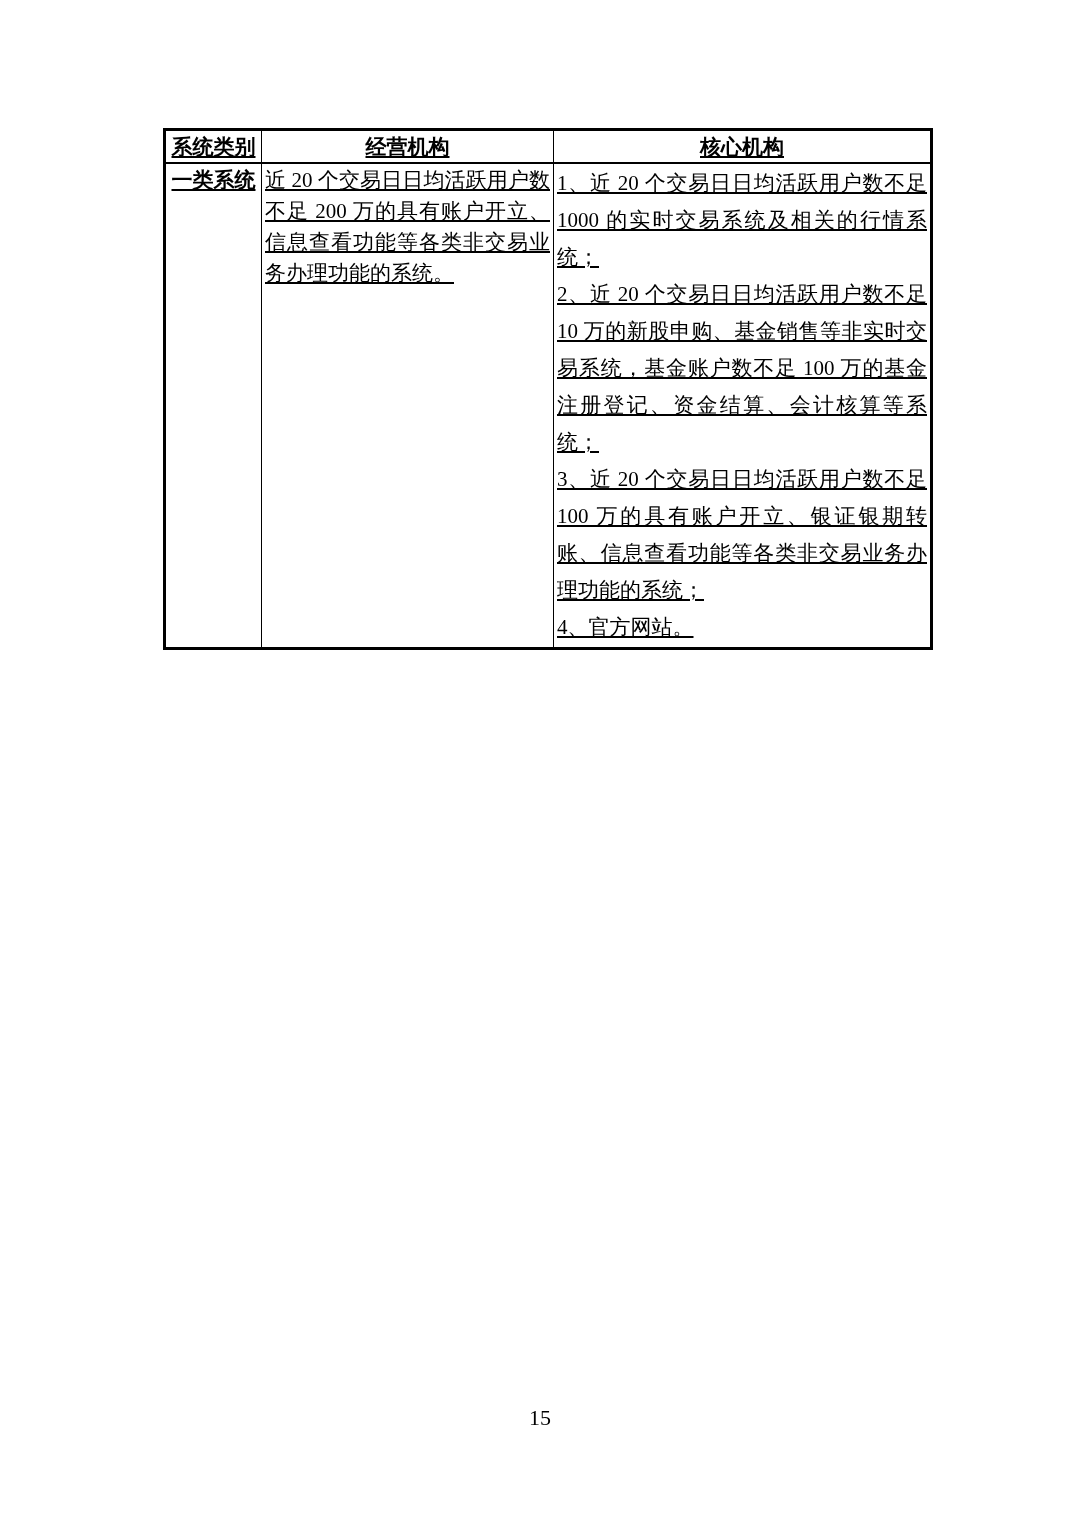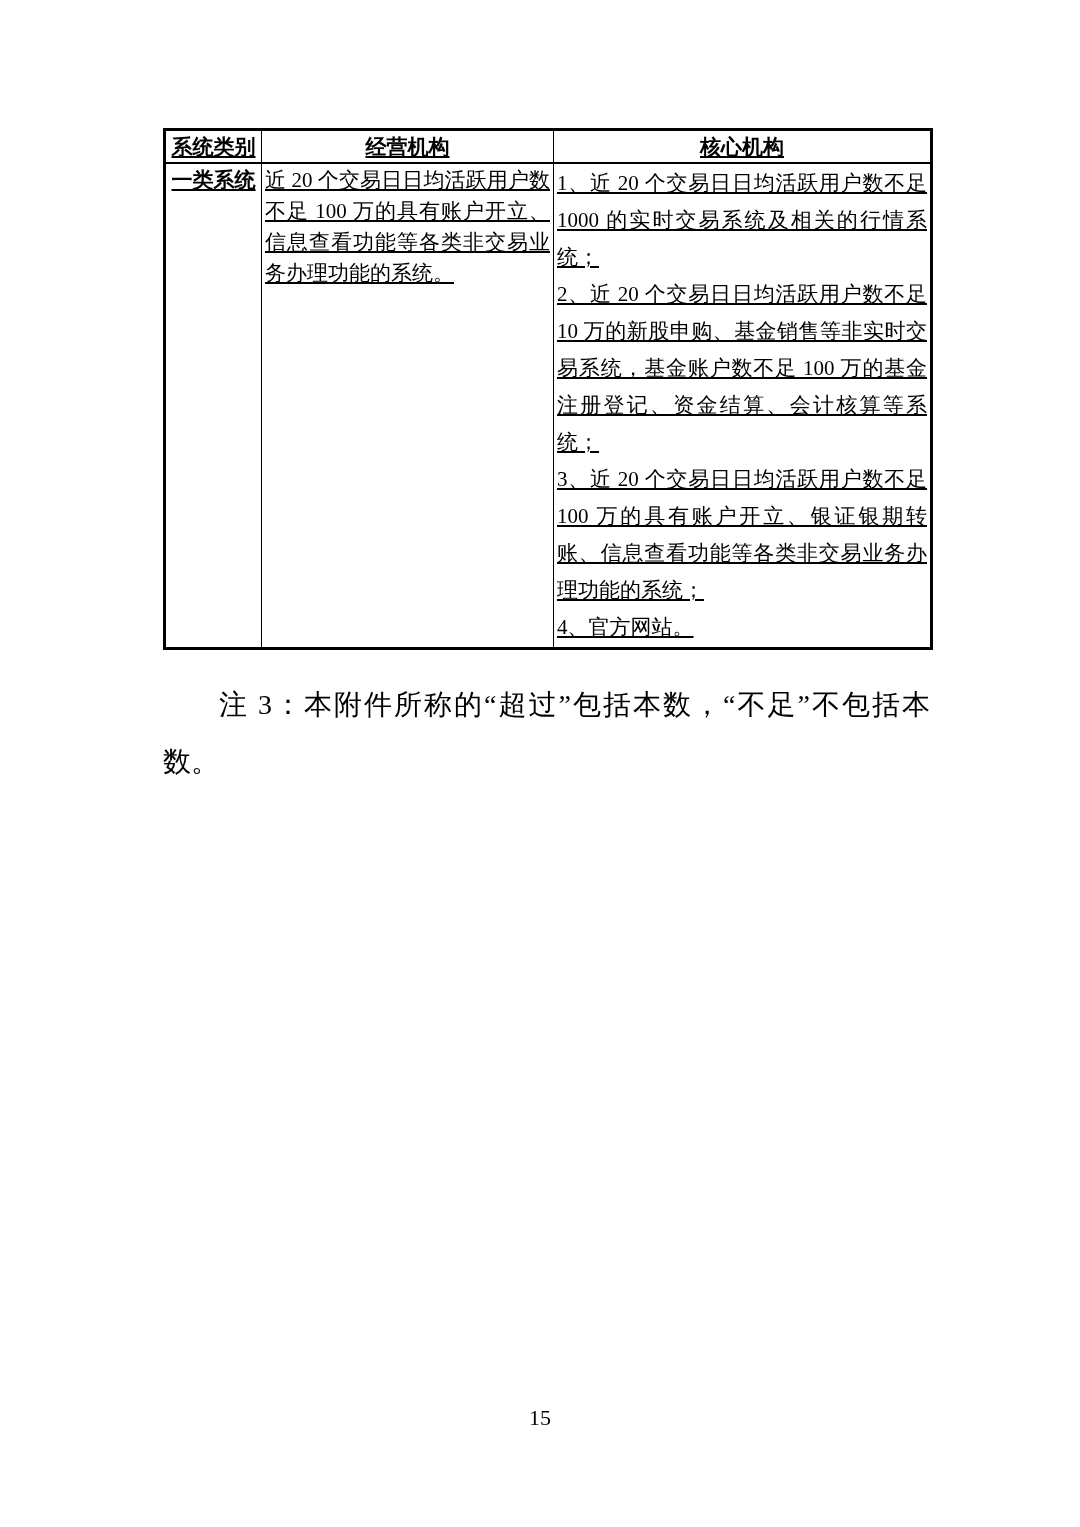--- a/index.html
+++ b/index.html
@@ -99,29 +99,28 @@
       <thead>
         <tr>
           <th>系统类别</th>
           <th>经营机构</th>
           <th>核心机构</th>
         </tr>
       </thead>
       <tbody>
         <tr class="data-row">
           <td class="cell-category">一类系统</td>
-          <td class="cell-core">近 20 个交易日日均活跃用户数不足 100 万的具有账户开立、信息查看功能等各类非交易业务办理功能的系统。</td>
+          <td class="cell-core">近 20 个交易日日均活跃用户数不足 200 万的具有账户开立、信息查看功能等各类非交易业务办理功能的系统。</td>
           <td class="cell-operating">1、近 20 个交易日日均活跃用户数不足 1000 的实时交易系统及相关的行情系统；
 2、近 20 个交易日日均活跃用户数不足 10 万的新股申购、基金销售等非实时交易系统，基金账户数不足 100 万的基金注册登记、资金结算、会计核算等系统；
 3、近 20 个交易日日均活跃用户数不足 100 万的具有账户开立、银证银期转账、信息查看功能等各类非交易业务办理功能的系统；
 4、官方网站。</td>
         </tr>
       </tbody>
     </table>
 
     <div class="notes">
-      <p>注 3：本附件所称的“超过”包括本数，“不足”不包括本数。</p>
     </div>
 
   </div>
 
   <div class="page-number">15</div>
 </div>
 
 </body></html>

